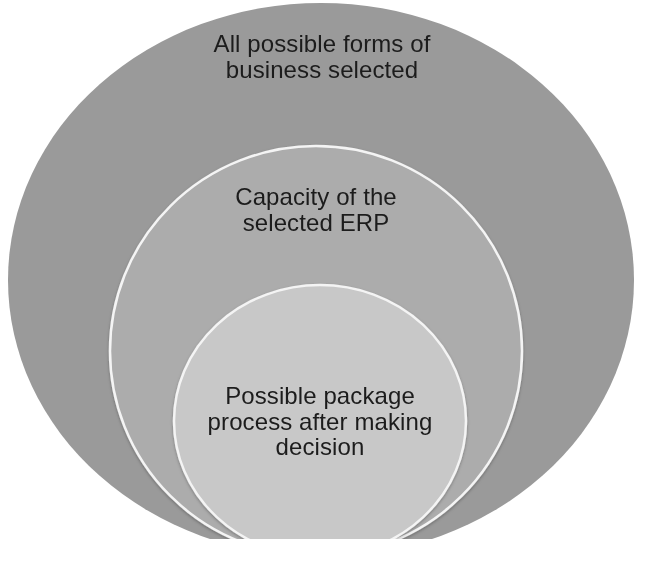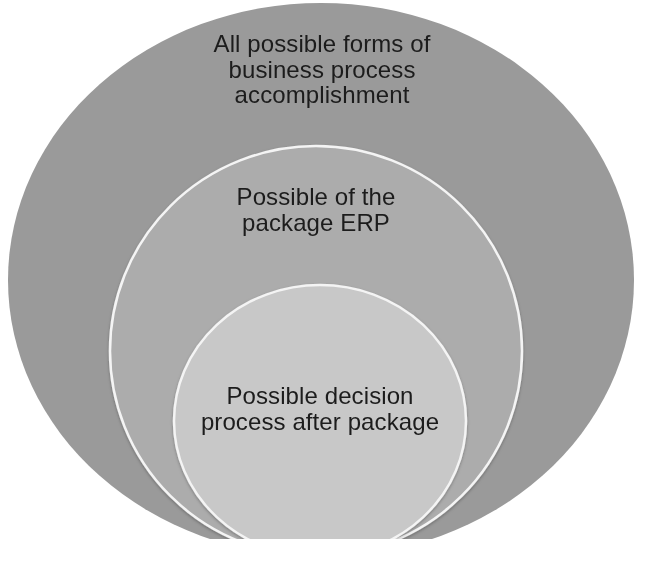--- a/index.html
+++ b/index.html
@@ -48,27 +48,27 @@
 
     <ellipse cx="321" cy="280" rx="313" ry="277" fill="#9a9a9a"></ellipse>
 
     <ellipse cx="316" cy="351" rx="206" ry="205" stroke-width="2.5" filter="url(#softShadow)" fill="#acacac" stroke="#f4f4f4"></ellipse>
 
     <ellipse cx="320" cy="421" rx="146" ry="136" stroke-width="2.5" filter="url(#softShadow)" fill="#c8c8c8" stroke="#f4f4f4"></ellipse>
   </svg>
 
   <div class="label label-outer">
     <div>All possible forms of</div>
-    <div>business process</div>
-    <div>accomplishment</div>
+    <div>business selected</div>
   </div>
 
   <div class="label label-middle">
-    <div>Possible of the</div>
-    <div>package ERP</div>
+    <div>Capacity of the</div>
+    <div>selected ERP</div>
   </div>
 
   <div class="label label-inner">
-    <div>Possible decision</div>
-    <div>process after package</div>
+    <div>Possible package</div>
+    <div>process after making</div>
+    <div>decision</div>
   </div>
 
 </div>
 
 </body></html>

